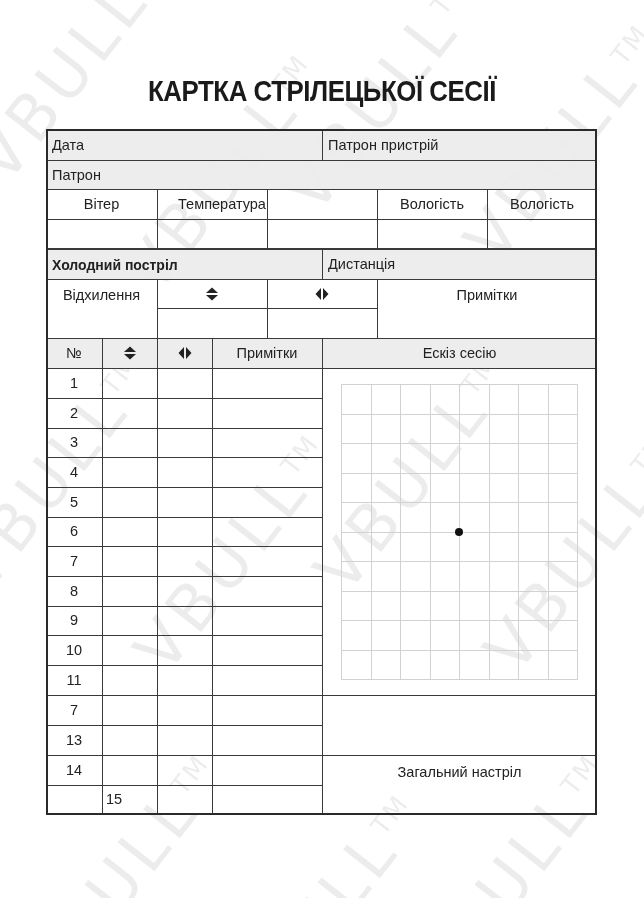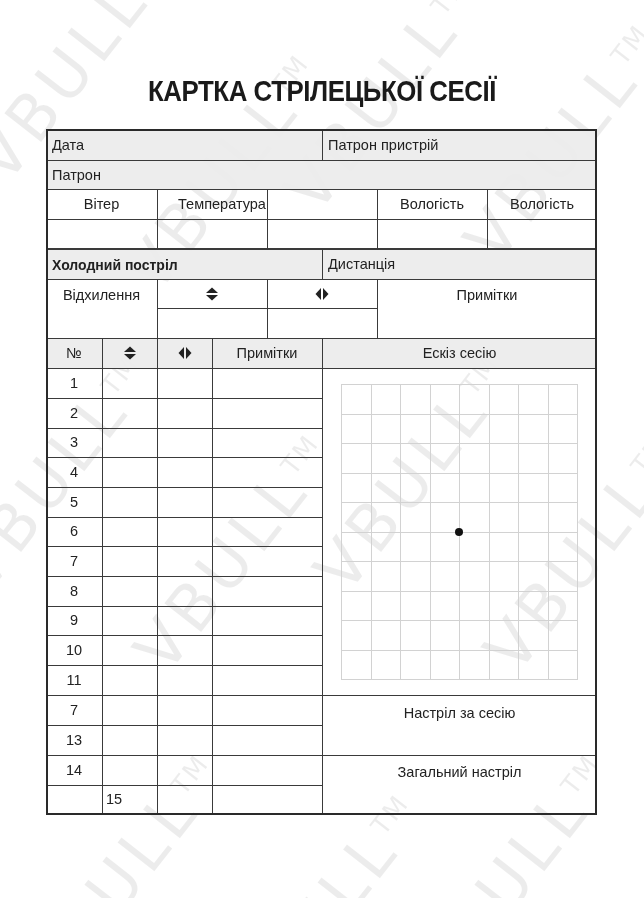--- a/index.html
+++ b/index.html
@@ -139,23 +139,20 @@
   <div class="cell center num" style="left:46px; top:606px; width:56px; height:29px;">9</div>
   <div class="cell center num" style="left:46px; top:635px; width:56px; height:30px;">10</div>
   <div class="cell center num" style="left:46px; top:665px; width:56px; height:30px;">11</div>
   <div class="cell center num" style="left:46px; top:695px; width:56px; height:30px;">7</div>
   <div class="cell center num" style="left:46px; top:725px; width:56px; height:30px;">13</div>
   <div class="cell center num" style="left:46px; top:755px; width:56px; height:30px;">14</div>
   <div class="cell center num" style="left:46px; top:785px; width:56px; height:29px;margin-left:40px;">15</div>
 
   <div class="cell" style="left:102px; top:368px; width:220px; height:446px;"></div>
 
-  <div class="cell center top" style="left:322px; top:696px; width:275px; height:59px; padding-top:10px;">
-      <span>Настріл за сесію</span>
-    </div>
   <div class="cell center top" style="left:322px; top:755px; width:275px; height:59px; padding-top:10px;">
       <span>Загальний настріл</span>
     </div>
 
   <div class="grid-box">
     <div class="gl-v" style="left:0px;"></div>
     <div class="gl-v" style="left:29.5px;"></div>
     <div class="gl-v" style="left:59px;"></div>
     <div class="gl-v" style="left:88.5px;"></div>
     <div class="gl-v" style="left:118px;"></div>

